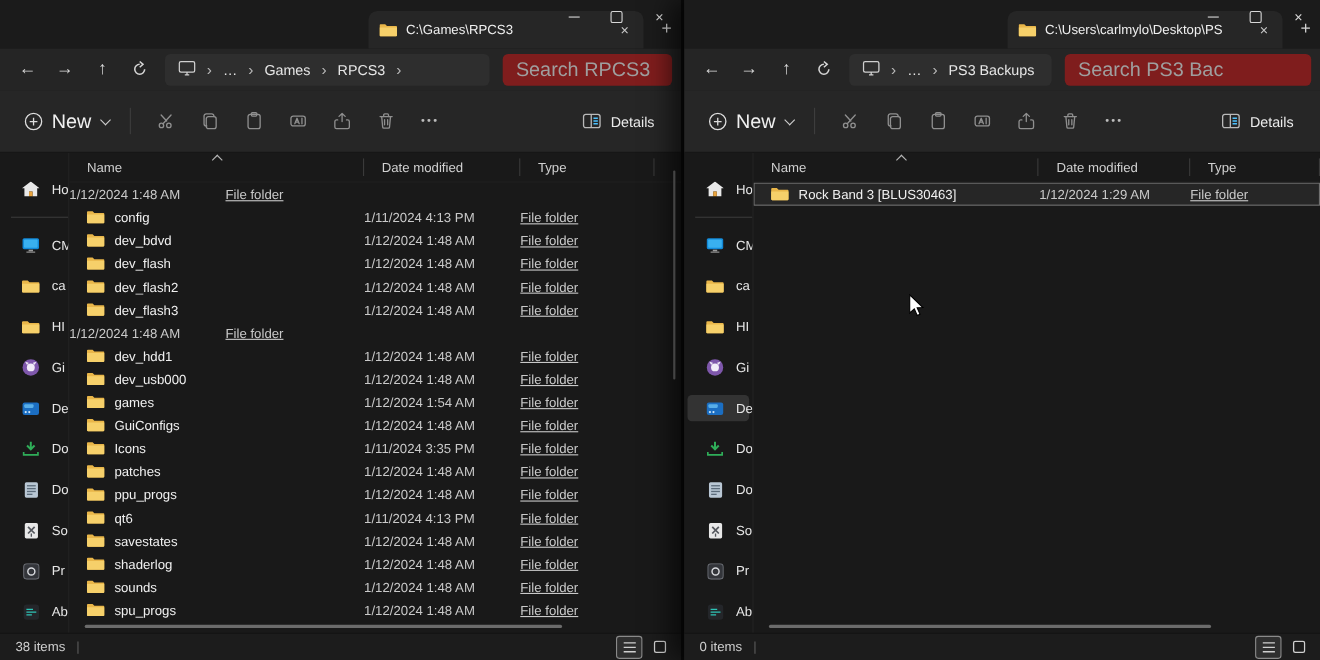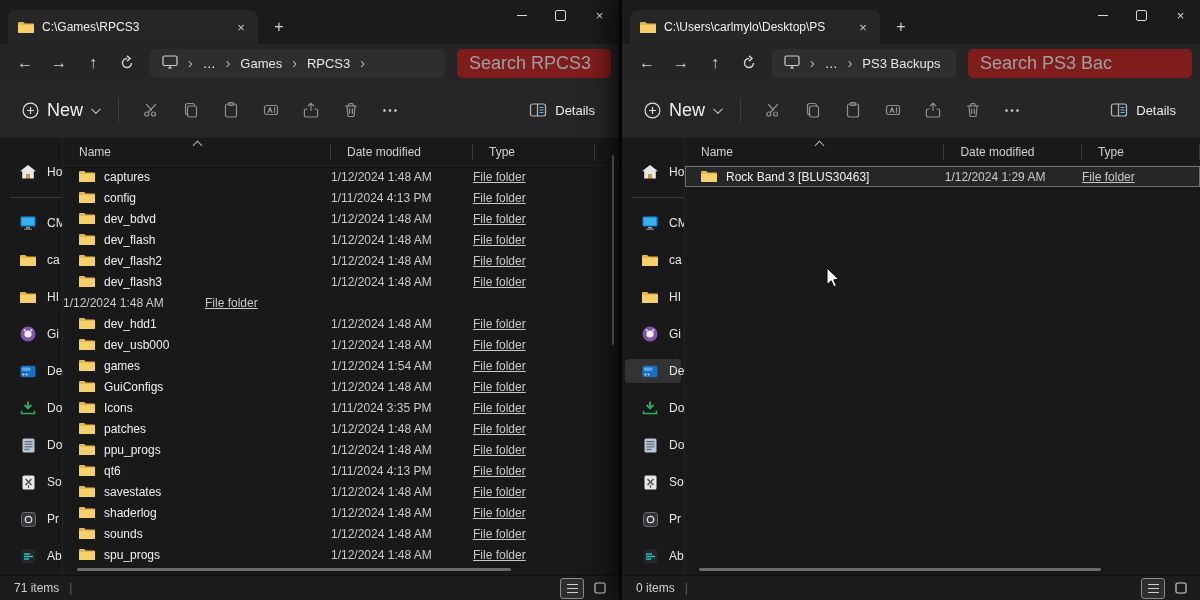--- a/index.html
+++ b/index.html
@@ -8,21 +8,21 @@
     background:#0a0a0a;
     font-family:"Liberation Sans","DejaVu Sans",sans-serif;
     -webkit-font-smoothing:antialiased;
     color:#e8e8e8;
   }
   .window{position:absolute;top:0;height:600px;background:#1c1c1c;display:flex;flex-direction:column;overflow:hidden;}
   #win-left{left:0;width:619px;}
   #win-right{left:622px;width:578px;box-shadow:-12px 0 22px rgba(0,0,0,.6);}
 
   
-  .titlebar{height:44px;background:#1b1b1b;position:relative;flex:0 0 auto;display:flex;align-items:flex-end;}
+  .titlebar{height:44px;background:#1b1b1b;position:relative;flex:0 0 auto;display:flex;align-items:flex-end;justify-content:flex-end;}
   .tab{width:232px;height:34px;margin-left:8px;background:#262626;border-radius:8px 8px 0 0;
        display:flex;align-items:center;gap:8px;padding:0 8px 0 10px;font-size:12px;color:#f0f0f0;}
   .tab-title{flex:1;white-space:nowrap;overflow:hidden;}
   .tab-close{width:18px;height:18px;border-radius:4px;display:flex;align-items:center;justify-content:center;
              color:#c8c8c8;font-size:13px;cursor:default;}
   .newtab{width:26px;height:26px;margin:0 0 4px 8px;display:flex;align-items:center;justify-content:center;
           color:#d0d0d0;font-size:16px;border-radius:4px;}
   .wincontrols{position:absolute;top:0;right:0;height:30px;display:flex;}
   .wc{width:39px;height:30px;display:flex;align-items:center;justify-content:center;color:#d8d8d8;font-size:13px;}
   .wc .min-bar{width:10px;height:1px;background:#d8d8d8;}
@@ -376,29 +376,20 @@
             <span class="ctext">Date modified</span>
             <span class="col-div"></span>
           </span>
         <span class="colh col-type">
             <span class="ctext">Type</span>
             <span class="col-div"></span>
           </span>
       </div>
       <div class="filelist">
           <div class="frow">
-            <span class="c-name">
-              <span class="f-ic">
-                <svg width="16" height="13" viewBox="0 0 16 13">
-                  <path d="M0 2 Q0 1 1 1 h4.2 l1.6 1.6 H15 q1 0 1 1 V11 q0 1 -1 1 H1 Q0 12 0 11 Z" fill="#e9b649"></path>
-                  <path d="M0 4 h16 v7 q0 1 -1 1 H1 Q0 12 0 11 Z" fill="#f6d06a"></path>
-                </svg>
-              </span>
-              <span>captures</span>
-            </span>
             <span class="c-date">1/12/2024 1:48 AM</span>
             <span class="c-type">File folder</span>
           </div>
           <div class="frow">
             <span class="c-name">
               <span class="f-ic">
                 <svg width="16" height="13" viewBox="0 0 16 13">
                   <path d="M0 2 Q0 1 1 1 h4.2 l1.6 1.6 H15 q1 0 1 1 V11 q0 1 -1 1 H1 Q0 12 0 11 Z" fill="#e9b649"></path>
                   <path d="M0 4 h16 v7 q0 1 -1 1 H1 Q0 12 0 11 Z" fill="#f6d06a"></path>
                 </svg>
@@ -620,21 +611,21 @@
             <span class="c-date">1/12/2024 1:48 AM</span>
             <span class="c-type">File folder</span>
           </div>
         </div>
       <span class="vscroll"></span>
       <span class="hscroll"></span>
     </div>
   </div>
 
   <div class="statusbar">
-    <span>71 items</span>
+    <span>38 items</span>
     <span class="st-div">|</span>
     <span class="viewtoggles">
       <span class="vt active">
           <svg width="13" height="11" viewBox="0 0 13 11">
             <path d="M1 1.5 h11 M1 5.5 h11 M1 9.5 h11"></path>
           </svg>
         </span>
       <span class="vt">
           <svg width="12" height="12" viewBox="0 0 12 12">
             <rect x="1" y="1" width="10" height="10" rx="1.5"></rect>

